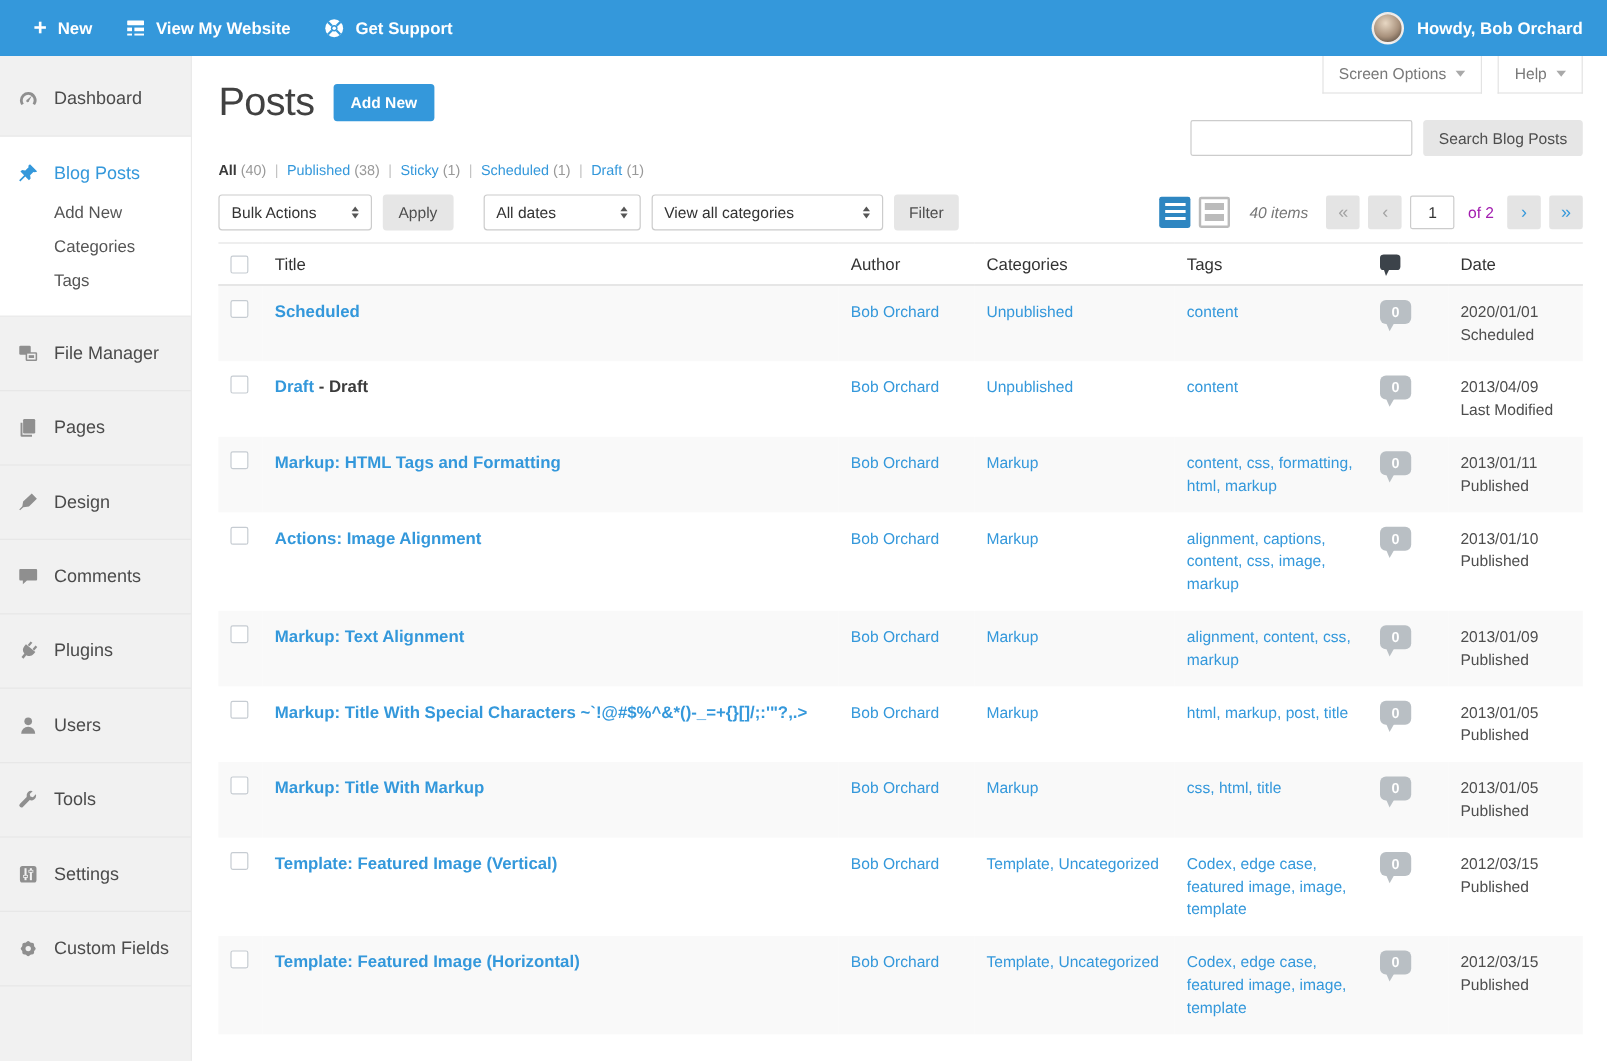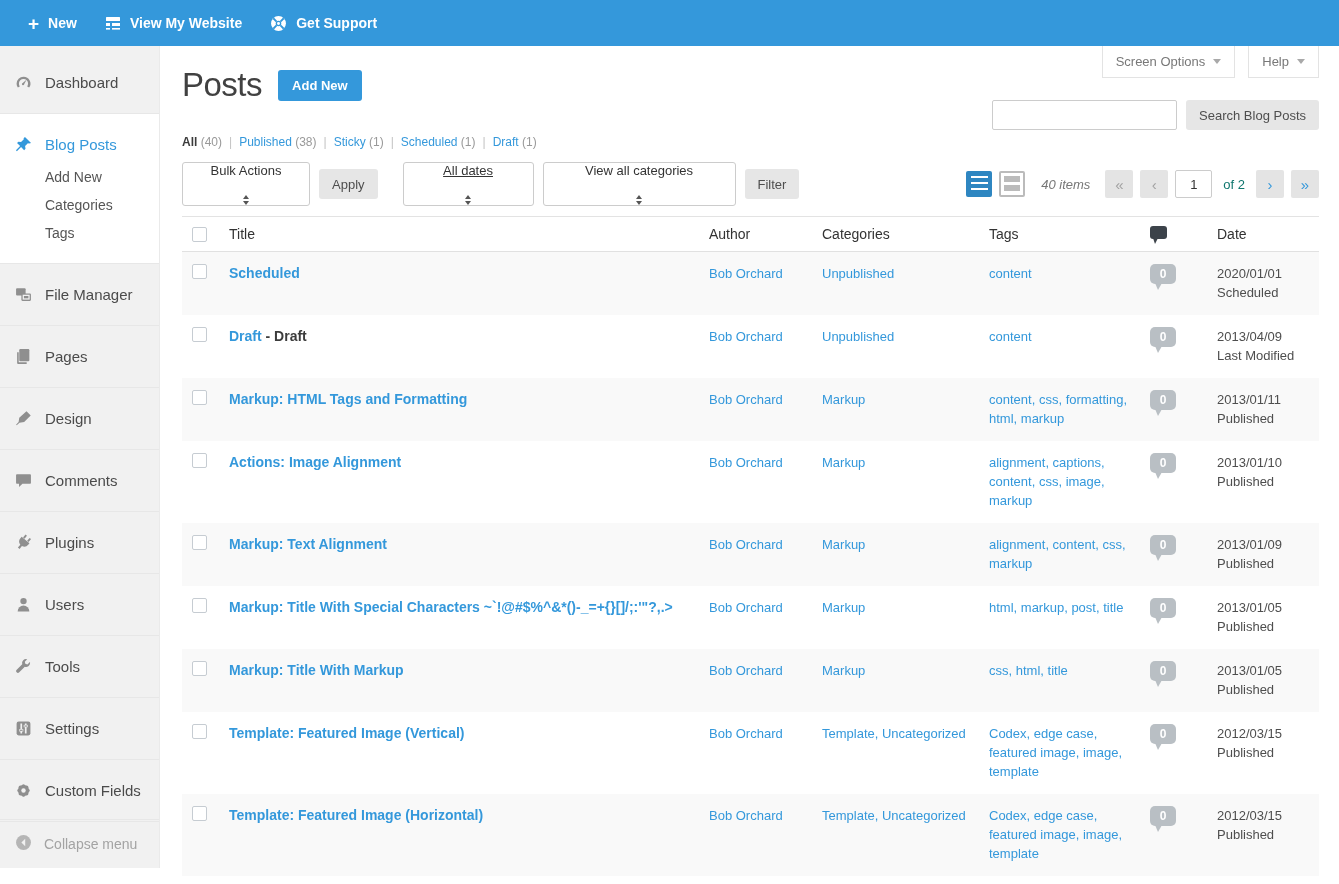--- a/index.html
+++ b/index.html
@@ -13,21 +13,21 @@
   .tb-item { display:flex; align-items:center; gap:9px; color:#fff; font-size:14px;
     font-weight:700; padding:0 14px; height:46px; cursor:pointer; }
   .tb-item svg { display:block; }
   .tb-plus { font-size:19px; font-weight:700; line-height:1; }
   .tb-right { margin-left:auto; display:flex; align-items:center; gap:11px; cursor:pointer; }
   .avatar { width:27px; height:27px; border-radius:50%; border:2px solid rgba(255,255,255,.85);
     background:radial-gradient(circle at 42% 32%, #e8d8c4, #a8917c 55%, #4e4237 95%); }
   .howdy { color:#fff; font-size:14px; font-weight:700; }
 
   
-  .sidebar { position:fixed; top:46px; left:0; bottom:16px; width:160px; background:#f1f1f1;
+  .sidebar { position:fixed; top:46px; left:0; bottom:0; width:160px; background:#f1f1f1;
     border-right:1px solid #eaeaea; z-index:10; padding-top:6px; }
   .menu-section { border-bottom:1px solid #e7e7e7; }
   .menu-section.active { background:#fff; }
   .menu-item { display:flex; align-items:center; gap:13px; padding:22px 10px 22px 15px;
     font-size:15px; color:#4b4b4b; cursor:pointer; }
   .menu-section.active .menu-item { color:#3498db; padding-bottom:10px;text-align:center; }
   .mi-icon { width:17px; height:17px; flex:0 0 17px; }
   .mi-icon svg { width:17px; height:17px; fill:#8f8f8f; display:block; }
   .menu-section.active .mi-icon svg { fill:#3498db; }
   .submenu { padding:0 0 16px 45px; }
@@ -58,42 +58,42 @@
 
   .search-box { position:absolute; top:100px; right:20px; display:flex; gap:9px; }
   .search-input { width:185px; height:30px; border:1px solid #ccc; border-radius:2px; padding:0 8px;
     font-size:13px; font-family:inherit; }
   .btn { background:#e6e6e6; border:none; border-radius:3px; color:#4e4e4e; font-size:13px;
     height:30px; padding:0 13px; cursor:pointer; font-family:inherit; }
 
   .tablenav { margin-top:13px; display:flex; justify-content:space-between; align-items:center; }
   .nav-left { display:flex; gap:9px; align-items:center; }
   .select { display:inline-flex; align-items:center; justify-content:space-between; gap:8px;
-    border:1px solid #ccc; border-radius:3px; background:#fff; height:44px; padding:0 10px;
-    font-size:13px; color:#333; cursor:pointer;flex-direction:column; }
-  .sel-bulk { width:128px; } .sel-dates { width:131px;text-decoration:underline; } .sel-cats { width:193px; }
+    border:1px solid #ccc; border-radius:3px; background:#fff; height:30px; padding:0 10px;
+    font-size:13px; color:#333; cursor:pointer; }
+  .sel-bulk { width:128px; } .sel-dates { width:131px; } .sel-cats { width:193px; }
   .spin { display:flex; flex-direction:column; gap:2px; }
   .spin i { width:0; height:0; border-left:3.5px solid transparent; border-right:3.5px solid transparent; }
   .spin .up { border-bottom:4.5px solid #555; }
   .spin .dn { border-top:4.5px solid #555; }
 
   .nav-right { display:flex; align-items:center; gap:7px; }
   .view-list { width:26px; height:26px; background:#2e86c1; border-radius:2px; position:relative; cursor:pointer; }
   .view-list::after { content:''; position:absolute; left:5px; right:4px; top:5px; bottom:4px;
     background:repeating-linear-gradient(to bottom,#fff 0 2.5px,transparent 2.5px 6px); }
   .view-excerpt { width:26px; height:26px; border:2px solid #bbb; border-radius:2px; position:relative; cursor:pointer; }
   .view-excerpt::after { content:''; position:absolute; left:3px; right:3px; top:3px; bottom:3px;
     background:repeating-linear-gradient(to bottom,#bbb 0 6px,transparent 6px 9px); }
   .items-count { font-style:italic; color:#777; margin:0 8px 0 9px; }
   .pg { height:28px; min-width:28px; background:#e4e4e4; border-radius:2px; display:inline-flex;
     align-items:center; justify-content:center; font-size:15px; color:#a2a2a2; padding:0 6px; cursor:pointer; }
   .pg.on { color:#3498db; }
   .current-page { width:37px; height:28px; border:1px solid #ccc; border-radius:2px; text-align:center;
     font-size:13px; color:#333; font-family:inherit; }
-  .of-pages { color:#0f766e; margin:0 4px; }
+  .of-pages { color:#a21caf; margin:0 4px; }
 
   
   table.posts { margin-top:10px; width:100%; border-collapse:collapse; border-top:1px solid #e3e3e3; }
   table.posts th { text-align:left; font-weight:400; font-size:14px; color:#333;
     padding:9px 10px; border-bottom:1px solid #e1e1e1; }
   table.posts td { padding:12px 10px 13px; vertical-align:top; font-size:13px; line-height:19px; }
   tbody tr:nth-child(odd) { background:#f9f9f9; }
   .col-cb { width:37px; } .col-author { width:113px; } .col-cats { width:167px; }
   .col-tags { width:161px; } .col-comments { width:67px; } .col-date { width:112px; }
   input[type=checkbox] { appearance:none; -webkit-appearance:none; width:15px; height:15px;
@@ -141,20 +141,24 @@
             <line x1="8" y1="10.6" x2="8" y2="15"></line>
             <line x1="1" y1="8" x2="5.4" y2="8"></line>
             <line x1="10.6" y1="8" x2="15" y2="8"></line>
           </g>
           <circle cx="8" cy="8" r="2.6" fill="#3498db"></circle>
           <circle cx="8" cy="8" r="1.4" fill="#fff"></circle>
         </svg>
       </span>
     <span>Get Support</span>
   </div>
+  <div class="tb-right">
+    <span class="avatar"></span>
+    <span class="howdy">Howdy, Bob Orchard</span>
+  </div>
 </div>
 
 <div class="sidebar">
   <div id="menu">
       <div class="menu-section">
         <div class="menu-item">
           <span class="mi-icon">
             <svg viewBox="0 0 16 16">
               <path d="M8 2.5A6.5 6.5 0 0 0 1.5 9c0 1.4.45 2.7 1.2 3.8l1.8-1.1A4.3 4.3 0 0 1 3.7 9a4.3 4.3 0 0 1 8.6 0c0 1-.33 1.9-.8 2.7l1.8 1.1A6.5 6.5 0 0 0 8 2.5z"></path>
               <path d="M7.3 8.4 11 5.2 8.7 9.4a1.1 1.1 0 1 1-1.4-1z"></path>
@@ -279,27 +283,20 @@
             <svg viewBox="0 0 16 16">
               <rect x="3.4" y="3.4" width="9.2" height="9.2" rx="1.6"></rect>
               <rect x="3.4" y="3.4" width="9.2" height="9.2" rx="1.6" transform="rotate(45 8 8)"></rect>
               <circle cx="8" cy="8" r="2.1" fill="#f1f1f1"></circle>
             </svg>
           </span>
           <span>Custom Fields</span>
         </div>
       </div>
     </div>
-  <div class="collapse-menu">
-    <span><svg viewBox="0 0 16 16">
-          <circle cx="8" cy="8" r="7"></circle>
-          <path d="M9.6 4.4 6 8l3.6 3.6z" fill="#f1f1f1"></path>
-        </svg></span>
-    <span>Collapse menu</span>
-  </div>
 </div>
 
 <div class="main">
 
   <div class="screen-meta">
     <div class="meta-tab">
       <span>Screen Options</span>
       <span class="caret-down"></span>
     </div>
     <div class="meta-tab">

